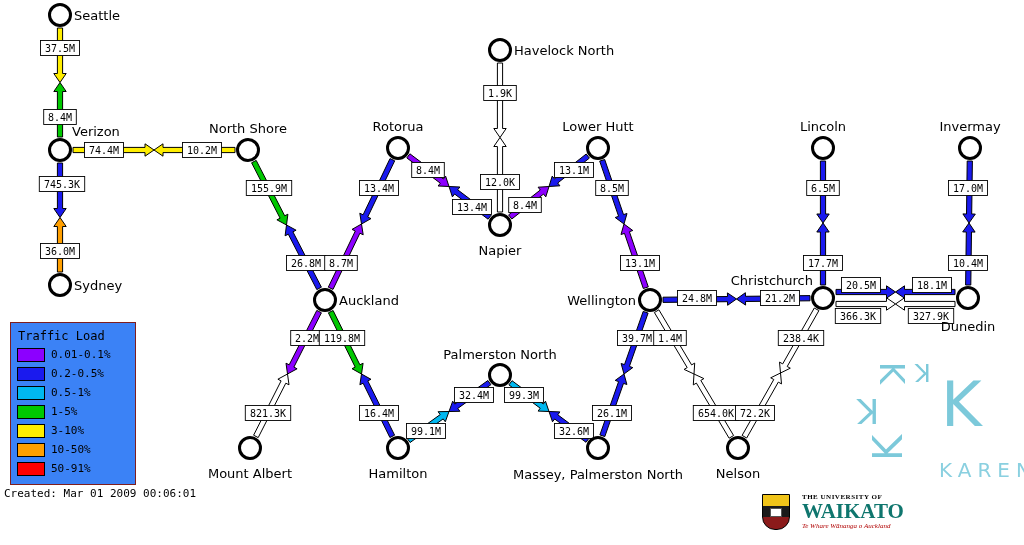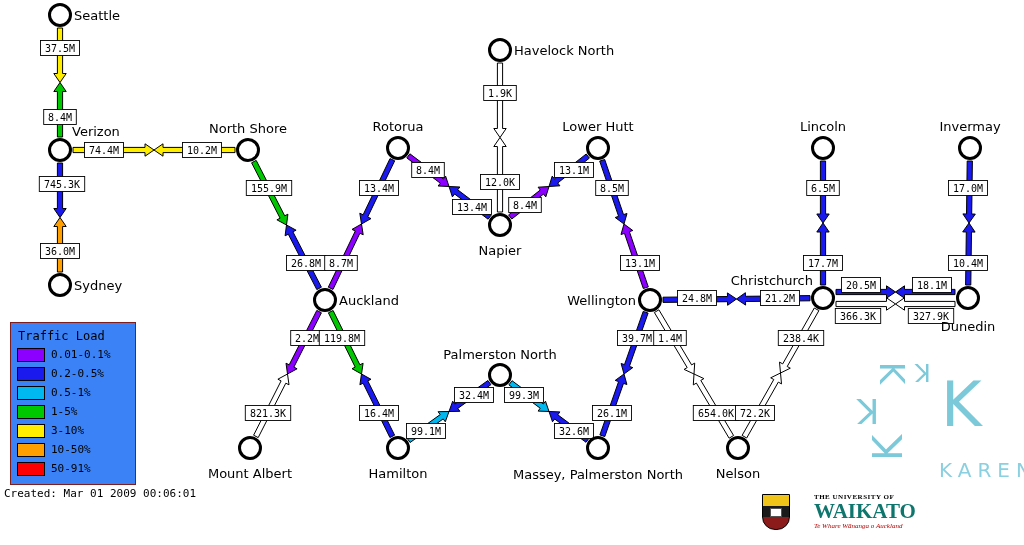--- a/index.html
+++ b/index.html
@@ -25,21 +25,21 @@
                  color:#7cc9da;}
   .k1{left:26px;top:6px;font-size:34px;transform:rotate(90deg);}
   .k2{left:2px;top:44px;font-size:34px;transform:rotate(180deg);}
   .k3{left:86px;top:24px;font-size:62px;color:#8ad0e0;}
   .k4{left:20px;top:78px;font-size:40px;transform:rotate(-90deg);}
   .k5{left:60px;top:10px;font-size:24px;transform:rotate(180deg);}
   .karen-name{position:absolute;left:84px;top:108px;font-size:20px;letter-spacing:6px;
               color:#8ad0e0;}
 
   
-  .uow-logo{position:absolute;left:762px;top:493px;display:flex;gap:24px;align-items:center;}
+  .uow-logo{position:absolute;left:762px;top:493px;display:flex;gap:12px;align-items:center;}
   .crest{width:26px;height:34px;border:1.5px solid #000;border-radius:0 0 13px 13px;
          background:linear-gradient(#f0c419 0 32%, #1a1a1a 32% 64%, #8b1a1a 64% 100%);
          position:relative;flex:none;}
   .crest-book{position:absolute;left:7px;top:13px;width:10px;height:7px;background:#fff;
               border:1px solid #555;}
   .uow-l1{font-family:"Liberation Serif",serif;font-weight:bold;font-size:7px;letter-spacing:0.5px;color:#000;}
   .uow-l2{font-family:"Liberation Serif",serif;font-weight:bold;font-size:21px;line-height:1.02;color:#0f766e;}
   .uow-l3{font-family:"Liberation Serif",serif;font-style:italic;font-size:7px;color:#b00000;}
 
   

